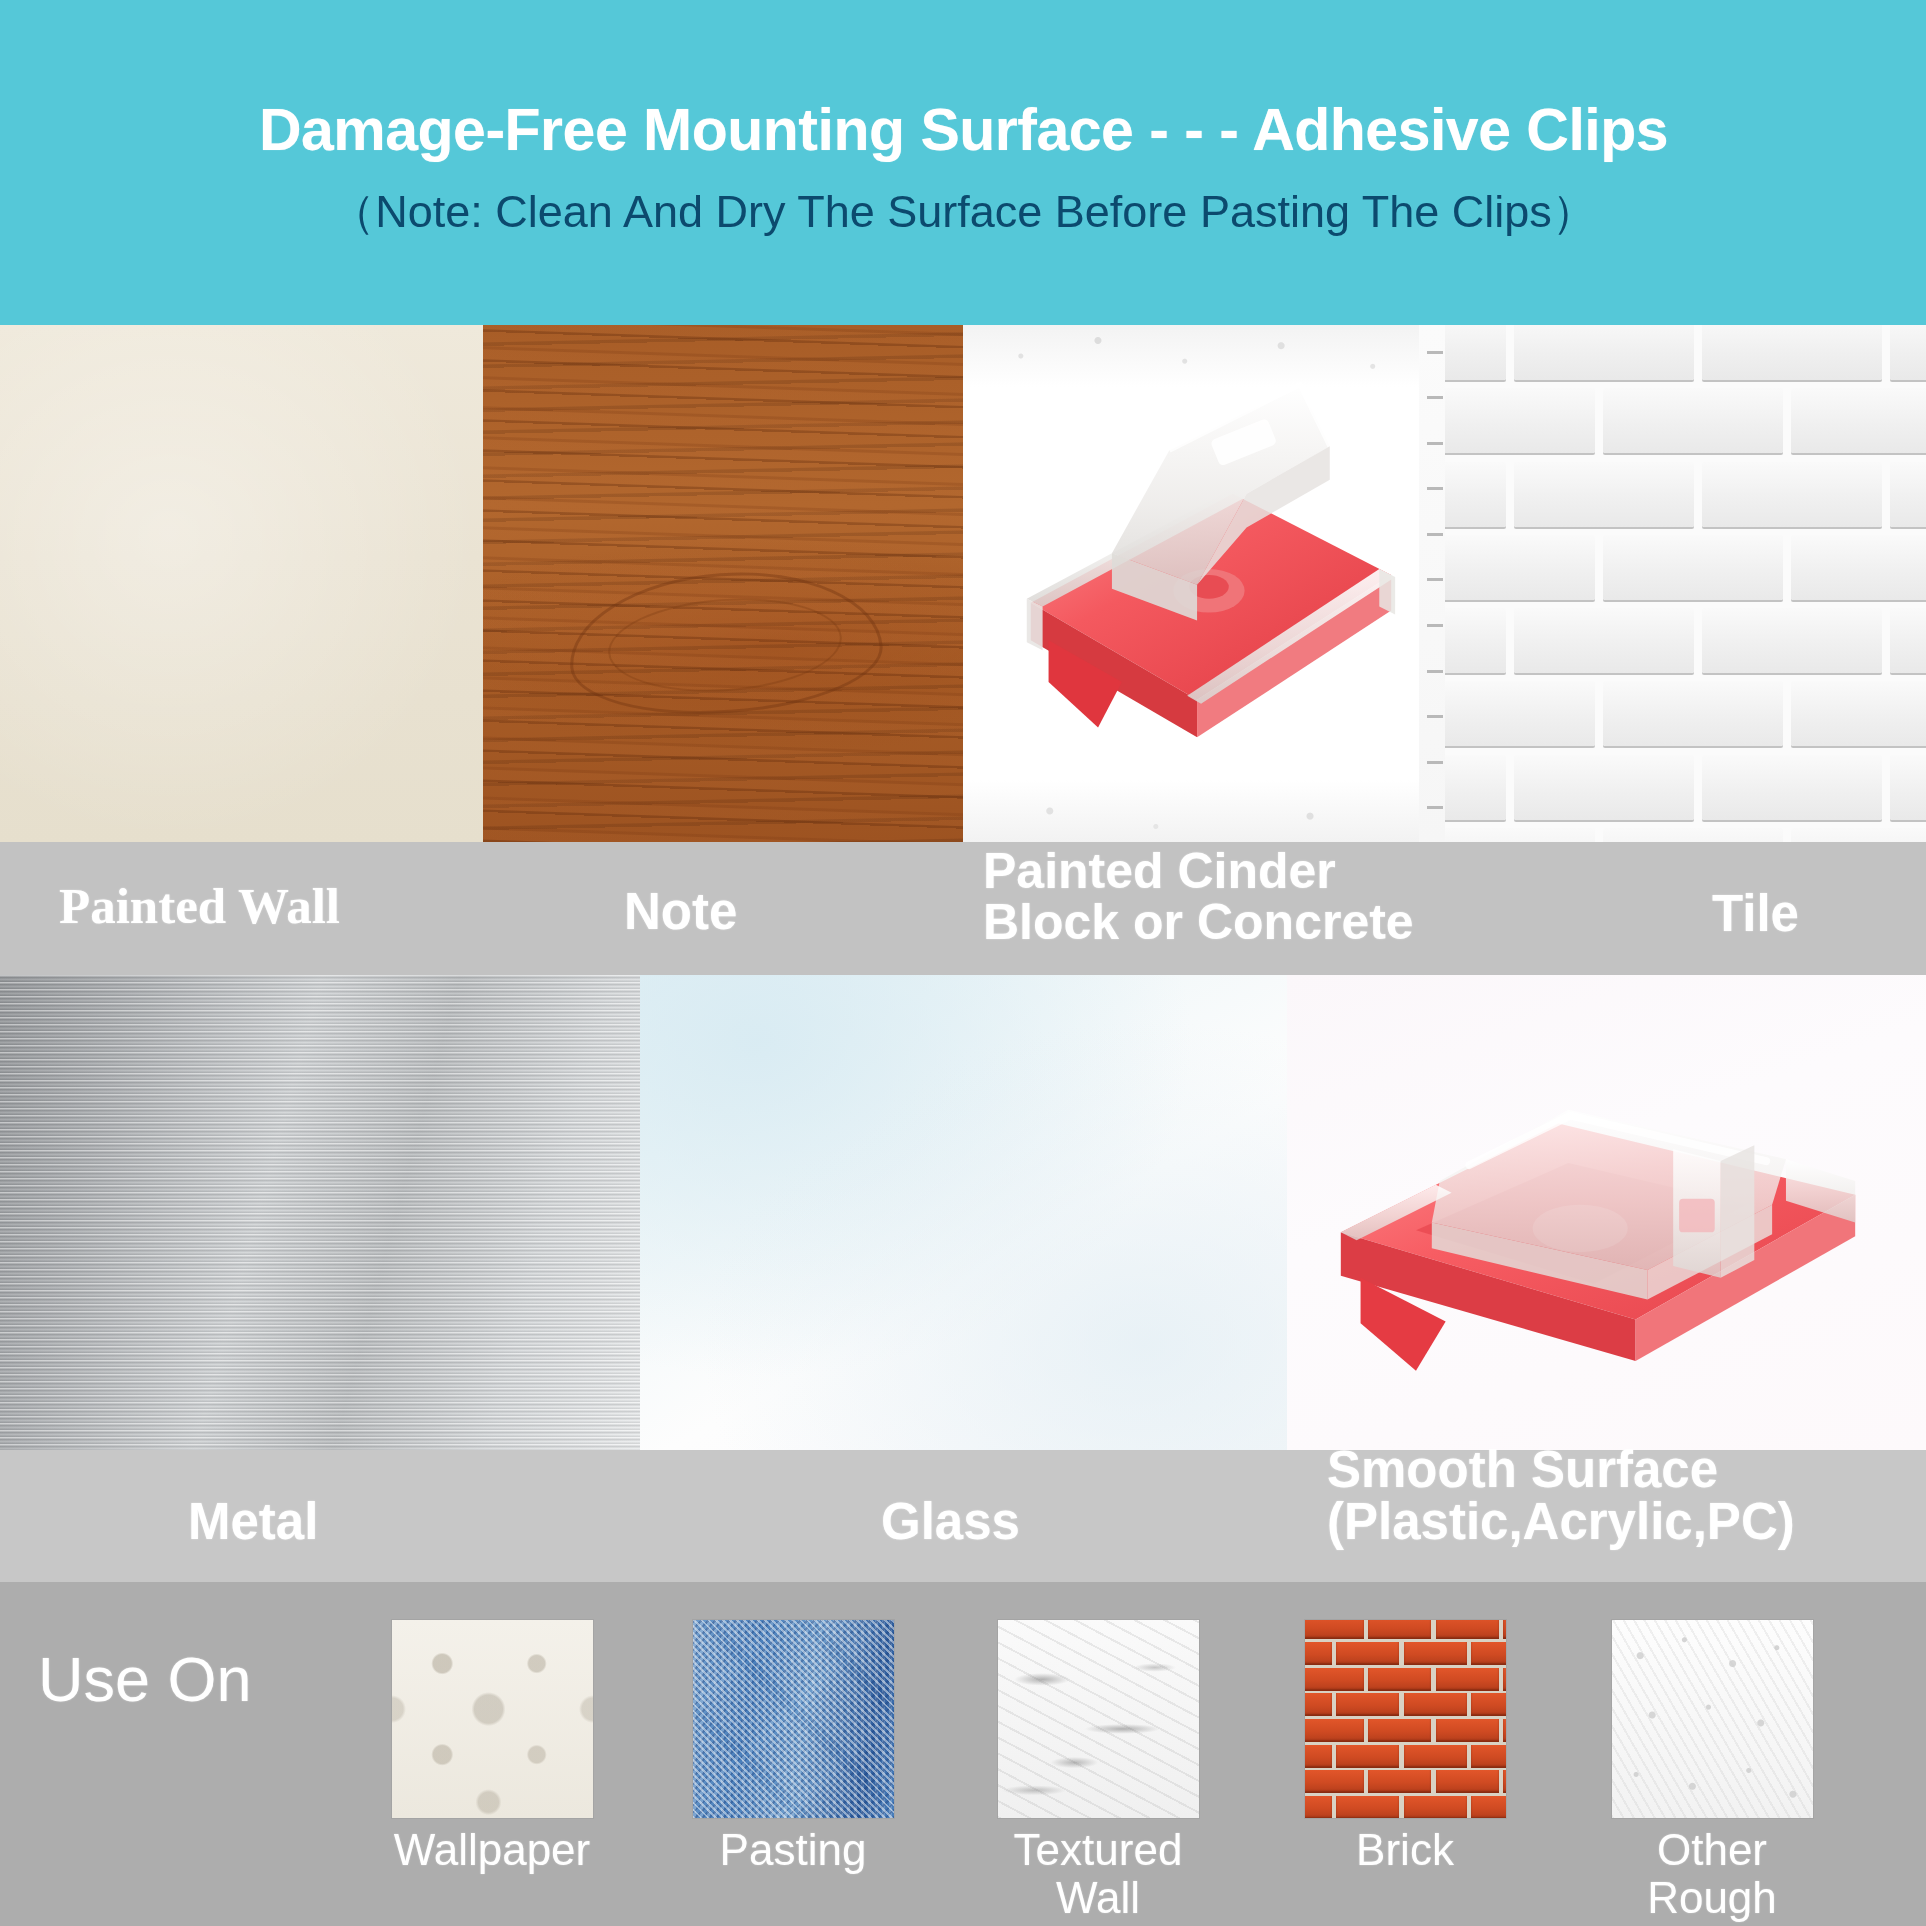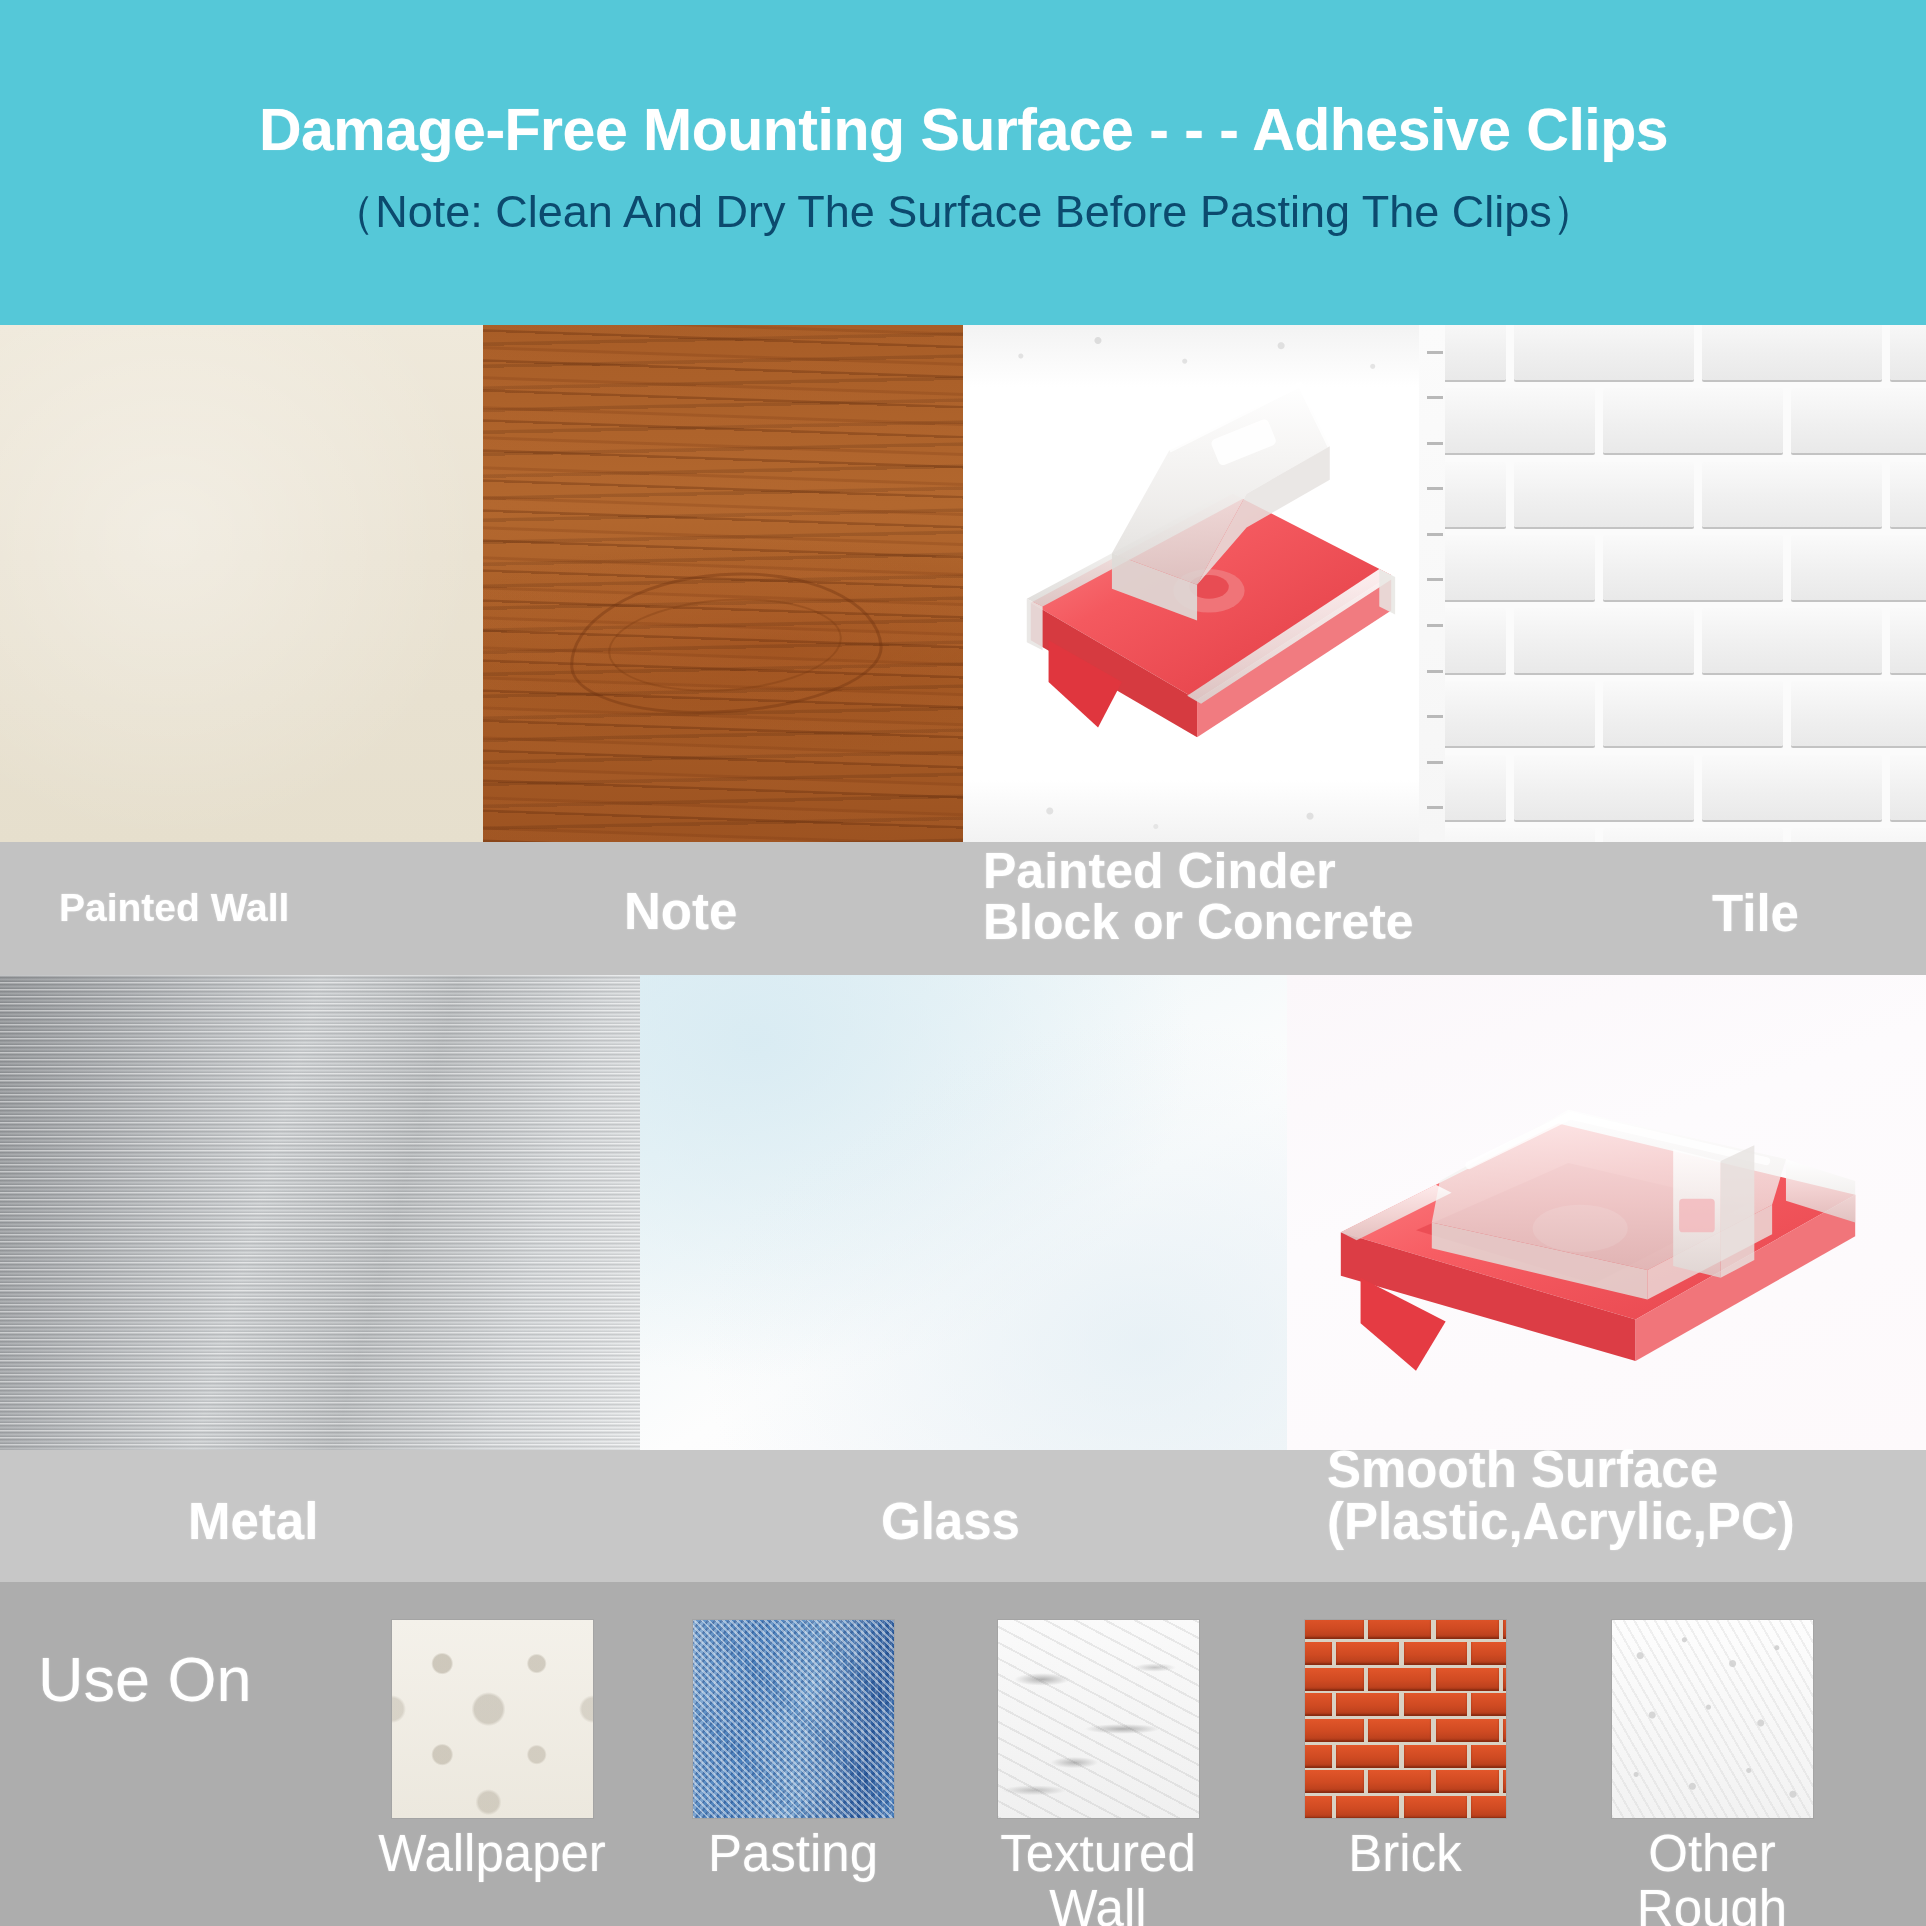--- a/index.html
+++ b/index.html
@@ -116,21 +116,21 @@
 
   
   .bottom{position:absolute;left:0;top:1582px;width:1927px;height:345px;
           background:#adadad;}
   .dnu{position:absolute;left:38px;top:59px;color:#ffffff;font-size:63px;
        font-weight:400;line-height:1.22;letter-spacing:0px;
        text-shadow:0 0 2px rgba(255,255,255,.45);}
   .swatch{position:absolute;top:38px;width:201px;height:198px;overflow:hidden;
           background:#eee;box-shadow:0 0 0 1px rgba(0,0,0,.05);}
   .swlabel{position:absolute;top:244px;width:248px;text-align:center;
-           color:#ffffff;font-size:51px;font-weight:400;line-height:1.08;
+           color:#ffffff;font-size:44px;font-weight:400;line-height:1.08;
            white-space:pre-line;text-shadow:0 0 2px rgba(255,255,255,.4);}
 
   
   .t-wallpaper{background:
       radial-gradient(circle at 25% 22%,rgba(176,168,152,.55) 0 9px,rgba(0,0,0,0) 11px),
       radial-gradient(circle at 72% 22%,rgba(176,168,152,.5) 0 8px,rgba(0,0,0,0) 10px),
       radial-gradient(circle at 25% 68%,rgba(176,168,152,.5) 0 9px,rgba(0,0,0,0) 11px),
       radial-gradient(circle at 72% 68%,rgba(176,168,152,.45) 0 8px,rgba(0,0,0,0) 10px),
       radial-gradient(circle at 48% 45%,rgba(160,152,136,.38) 0 14px,rgba(0,0,0,0) 17px),
       radial-gradient(circle at 48% 92%,rgba(170,162,146,.4) 0 10px,rgba(0,0,0,0) 13px),
@@ -287,21 +287,21 @@
           <div class="tilerow" style="top: 503px; left: -218px;">
             <b style="left: 188px;"></b>
             <b style="left: 376px;"></b>
             <b style="left: 564px;"></b>
           </div>
         </div>
     </div>
   </div>
 
   <div class="band band1">
-    <div class="lbl" style="left:59px;top:46px;font-size:39px;">Painted Wall</div>
+    <div class="lbl" style="left:59px;top:38px;font-size:51px;font-family:Liberation Serif, serif;">Painted Wall</div>
     <div class="lbl" style="left:624px;top:44px;font-size:51px;">Note</div>
     <div class="lbl" style="left:983px;top:4px;font-size:50px;">Painted Cinder
 Block or Concrete</div>
     <div class="lbl" style="left:1712px;top:46px;font-size:51px;">Tile</div>
   </div>
 
   <div class="row row2">
 
     <div class="panel s-metal">
       <div class="brush"></div>

